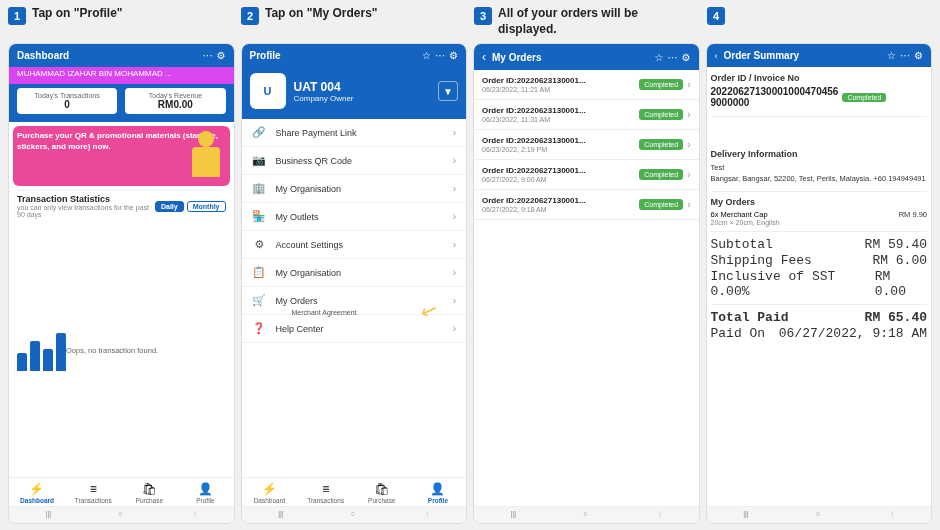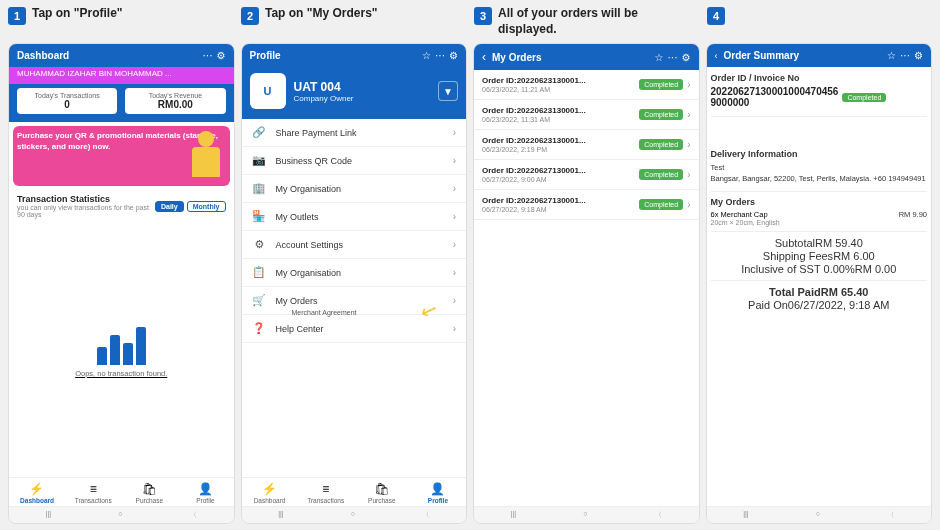--- a/index.html
+++ b/index.html
@@ -159,24 +159,23 @@
       border: 1px solid #1565c0;
       font-size: 7px;
     }
     .btn-period.active { background: #1565c0; color: white; }
     .btn-period.inactive { color: #1565c0; background: white; }
 
     .dash-chart-area {
       flex: 1;
       padding: 2px 8px;
       display: flex;
-      flex-direction: column;
-      justify-content: center;
-      align-items: center;
-      text-decoration: underline;
+      flex-direction: row;
+      justify-content: flex-start;
+      align-items: center;
     }
 
     .no-transaction {
       font-size: 7.5px;
       color: #666;
       text-align: center;
       margin-top: 4px;
     }
 
     
@@ -340,23 +339,24 @@
       justify-content: space-between;
       font-size: 7.5px;
       margin-bottom: 2px;
     }
     .item-size { color: #888; font-size: 7px; }
     .item-price { color: #333; }
 
     .summary-totals { margin-top: 4px; }
     .total-row {
       display: flex;
-      justify-content: center;
-      font-size: 11px;
+      justify-content: space-between;
+      font-size: 13px;
       margin-bottom: 1px;
+      font-family: Liberation Mono, monospace;
     }
     .total-row.bold { font-weight: bold; }
     .total-label { color: #333; }
     .total-value { color: #333; }
   </style>
 </head>
 <body>
 
 <div class="top-bar">
   <div class="step-header">

